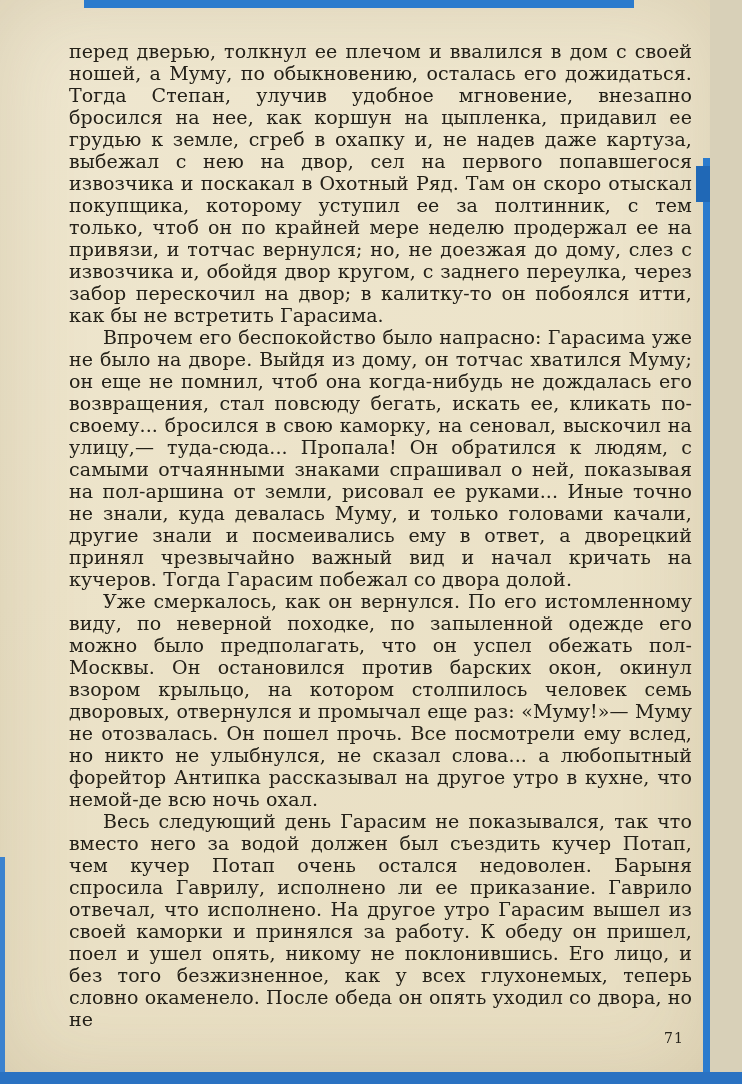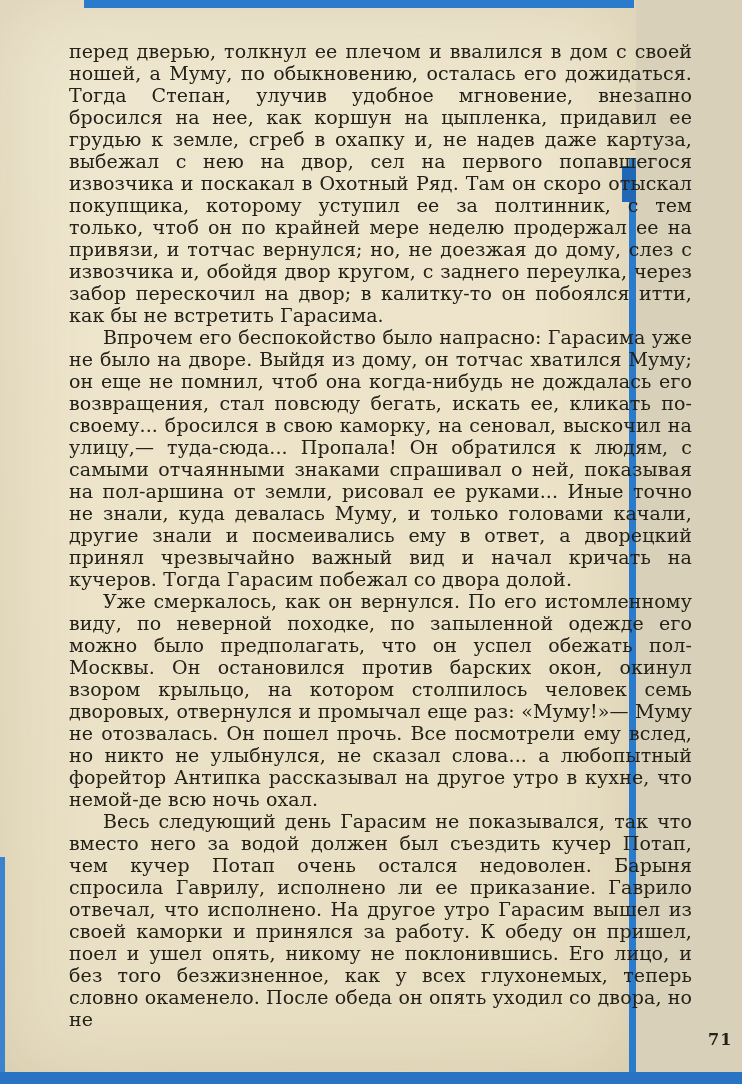--- a/index.html
+++ b/index.html
@@ -5,21 +5,21 @@
   html, body {
     margin: 0;
     padding: 0;
     width: 742px;
     height: 1084px;
     overflow: hidden;
     background: #d8d0b8;
   }
   .scan-page {
     position: relative;
-    width: 636px;
+    width: 710px;
     height: 1084px;
     background: linear-gradient(160deg, #efe7d0 0%, #ece3c9 45%, #e7ddc1 100%);
     box-shadow: inset 0 0 90px rgba(120, 100, 55, 0.18);
     font-family: "DejaVu Serif", "Liberation Serif", serif;
     color: #242119;
   }
   
   .edge {
     position: absolute;
     background: #2b7bcd;
@@ -42,24 +42,24 @@
   }
   .page-text p {
     margin: 0;
     text-indent: 34px;
   }
   .page-text p.continuation {
     text-indent: 0;
   }
   .page-number {
     position: absolute;
-    left: 708px;
+    left: 664px;
     top: 1030px;
-    font-size: 16px;
-    font-weight: 700;
+    font-size: 14px;
+    font-weight: 400;
     letter-spacing: 1px;
     color: #242119;
   }
 </style>
 </head>
 <body>
 
 <div class="scan-page">
 
   <div class="edge edge-top"></div>

